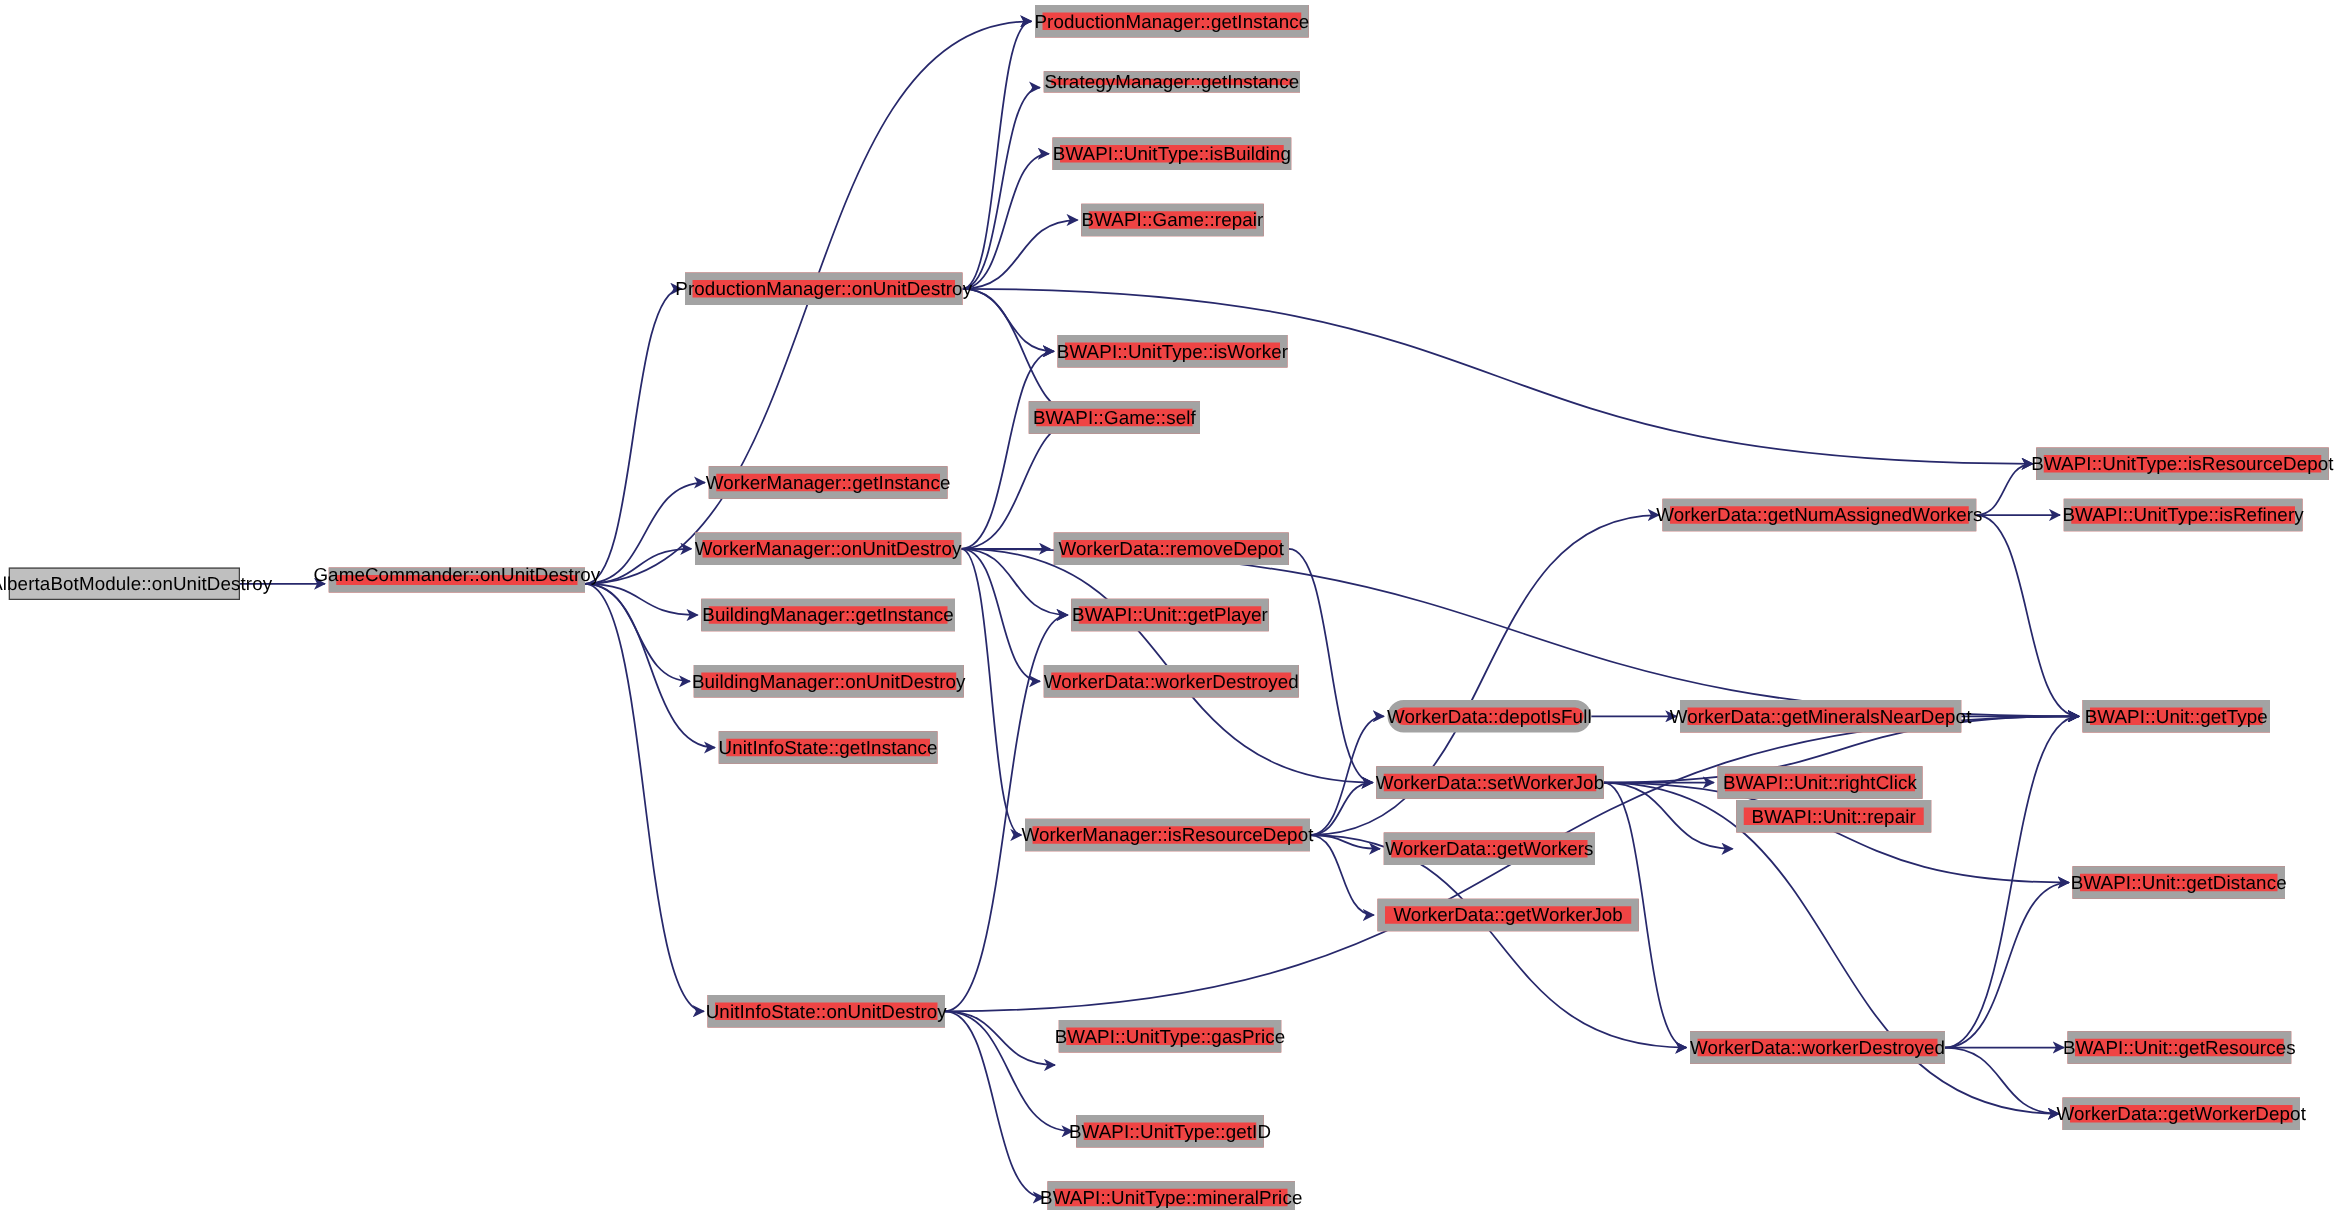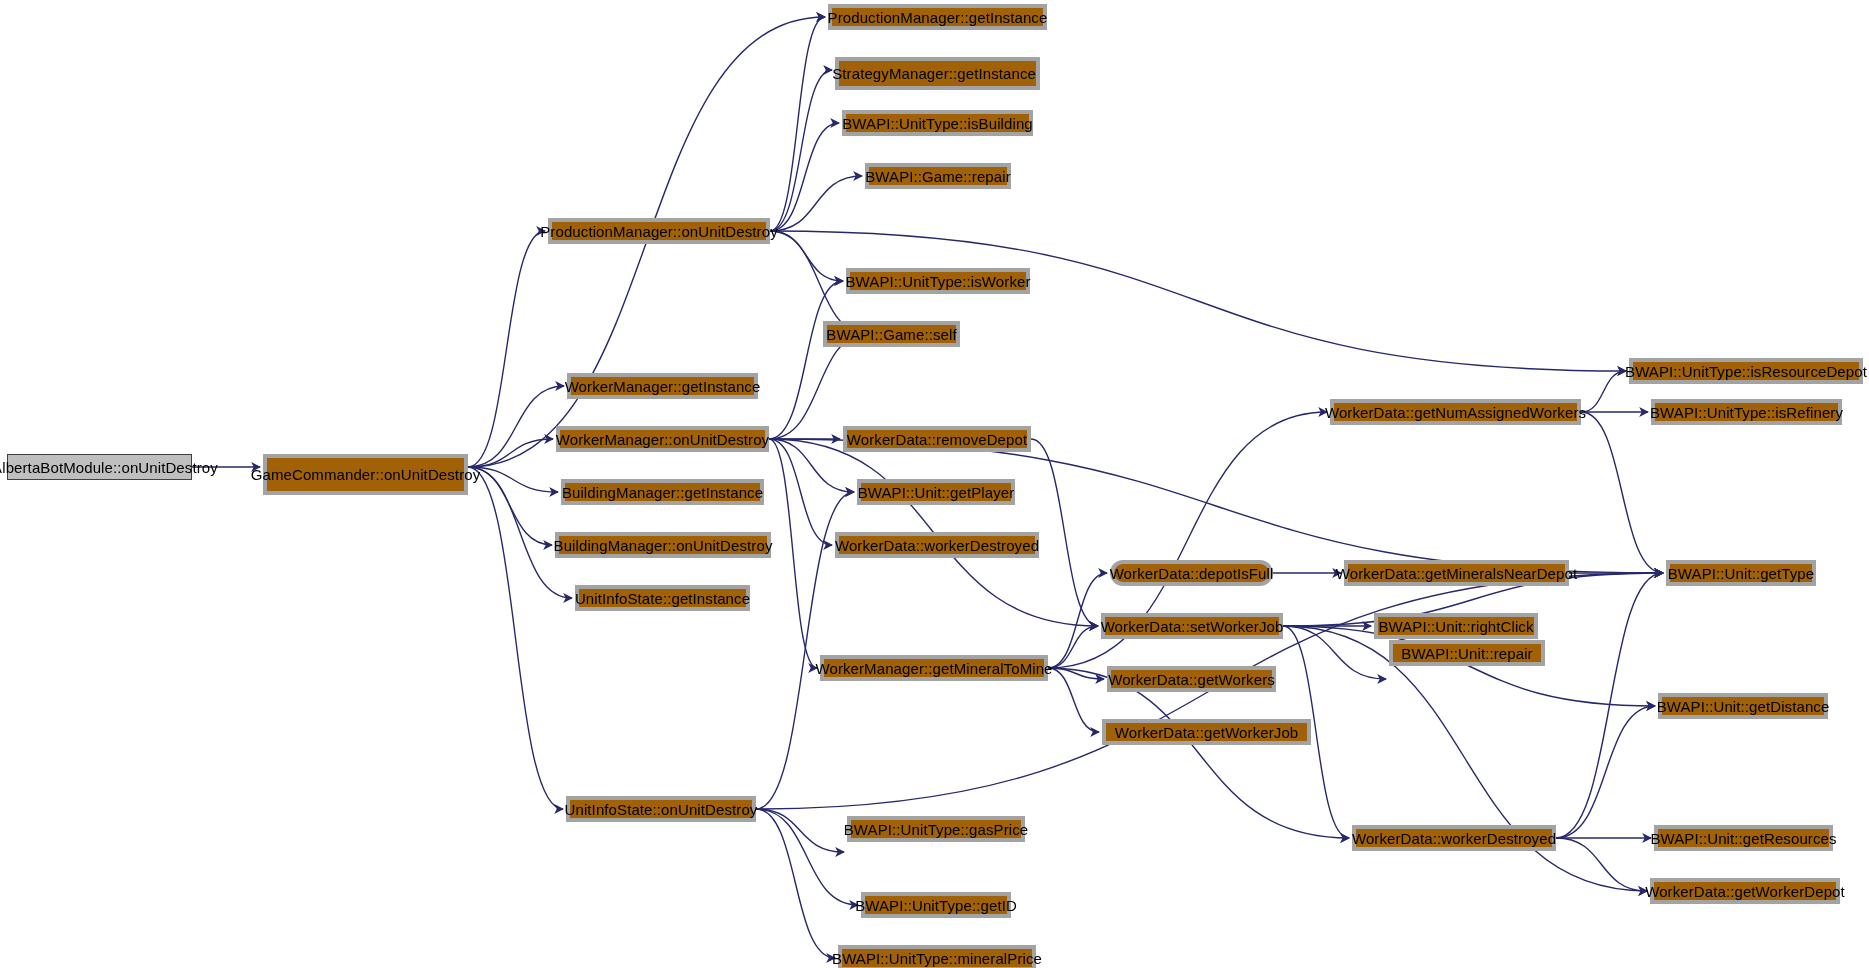--- a/index.html
+++ b/index.html
@@ -9,22 +9,22 @@
     width:1869px;
     height:968px;
     background:#ffffff;
     font-family:"Liberation Sans", sans-serif;
     overflow:hidden;
   }
   #edges{position:absolute;left:0;top:0;width:1869px;height:968px;}
   .node{
     position:absolute;
     box-sizing:border-box;
-    background:#a16207;
-    border:4px solid #a3a3a3;
+    background:#ef4444;
+    border:6px solid #a3a3a3;
     display:flex;
     align-items:center;
     justify-content:center;
     white-space:nowrap;
     color:#000000;
     font-size:15px;
     line-height:1;
     letter-spacing:0.1px;
     z-index:5;
   }
@@ -94,21 +94,21 @@
         <path d="M 756 809 C 1254.85 809, 1164.15 573, 1663 573" marker-end="url(#arrow)"></path>
         <path d="M 756 809 C 804.4 809, 795.6 852, 844 852" marker-end="url(#arrow)"></path>
         <path d="M 756 809 C 812.1 809, 801.9 905, 858 905" marker-end="url(#arrow)"></path>
         <path d="M 756 809 C 799.45 809, 791.55 958, 835 958" marker-end="url(#arrow)"></path>
         <path d="M 756 809 C 809.9 809, 800.1 492, 854 492" marker-end="url(#arrow)"></path>
       </g>
   </svg>
 <div class="node root" style="left: 7px; top: 454px; width: 185px; height: 26px;">
       <span>UAlbertaBotModule::onUnitDestroy</span>
     </div>
-    <div class="node" style="left: 263px; top: 454px; width: 205px; height: 41px;">
+    <div class="node" style="left: 263px; top: 454px; width: 205px; height: 20px; align-items: flex-end;">
       <span>GameCommander::onUnitDestroy</span>
     </div>
     <div class="node" style="left: 548px; top: 218px; width: 222px; height: 26px;">
       <span>ProductionManager::onUnitDestroy</span>
     </div>
     <div class="node" style="left: 567px; top: 373px; width: 191px; height: 26px;">
       <span>WorkerManager::getInstance</span>
     </div>
     <div class="node" style="left: 556px; top: 426px; width: 213px; height: 26px;">
       <span>WorkerManager::onUnitDestroy</span>
@@ -116,29 +116,29 @@
     <div class="node" style="left: 561px; top: 479px; width: 203px; height: 26px;">
       <span>BuildingManager::getInstance</span>
     </div>
     <div class="node" style="left: 555px; top: 532px; width: 216px; height: 26px;">
       <span>BuildingManager::onUnitDestroy</span>
     </div>
     <div class="node" style="left: 575px; top: 585px; width: 175px; height: 26px;">
       <span>UnitInfoState::getInstance</span>
     </div>
     <div class="node" style="left: 820px; top: 655px; width: 228px; height: 26px;">
-      <span>WorkerManager::getMineralToMine</span>
+      <span>WorkerManager::isResourceDepot</span>
     </div>
     <div class="node" style="left: 566px; top: 796px; width: 190px; height: 26px;">
       <span>UnitInfoState::onUnitDestroy</span>
     </div>
     <div class="node" style="left: 828px; top: 4px; width: 219px; height: 26px;">
       <span>ProductionManager::getInstance</span>
     </div>
-    <div class="node" style="left: 835px; top: 57px; width: 205px; height: 33px; justify-content: flex-end;">
+    <div class="node" style="left: 835px; top: 57px; width: 205px; height: 17px;">
       <span>StrategyManager::getInstance</span>
     </div>
     <div class="node" style="left: 842px; top: 110px; width: 191px; height: 26px;">
       <span>BWAPI::UnitType::isBuilding</span>
     </div>
     <div class="node" style="left: 865px; top: 163px; width: 146px; height: 26px;">
       <span>BWAPI::Game::repair</span>
     </div>
     <div class="node" style="left: 846px; top: 268px; width: 184px; height: 26px;">
       <span>BWAPI::UnitType::isWorker</span>

